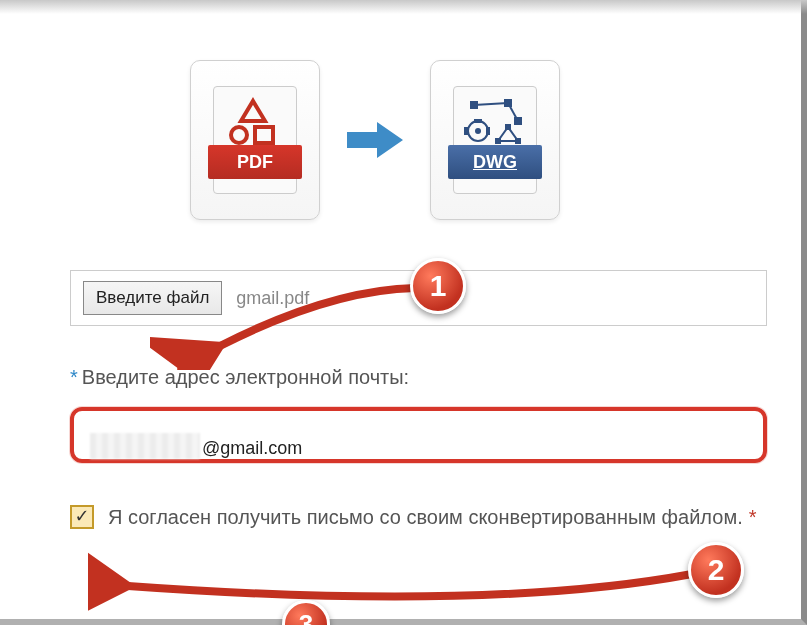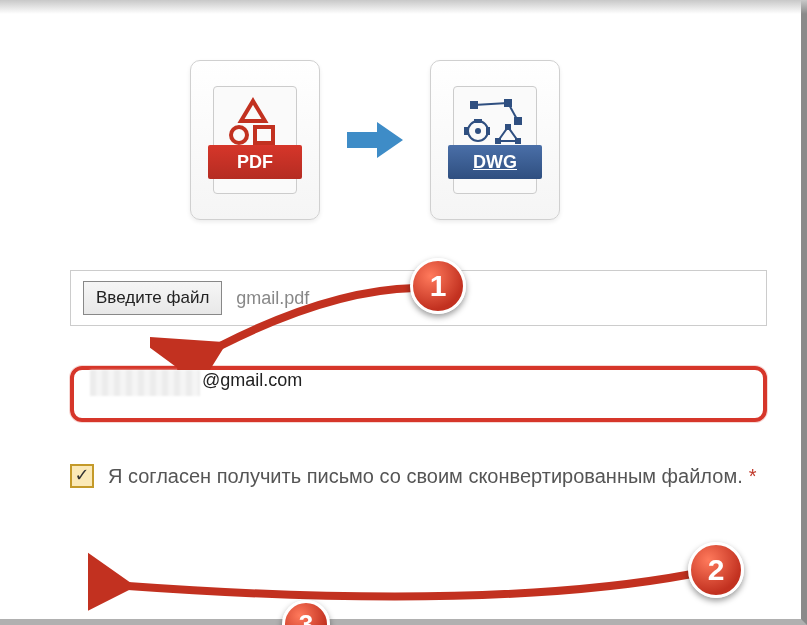--- a/index.html
+++ b/index.html
@@ -93,21 +93,21 @@
     font-size: 17px;
     color: #222;
     cursor: pointer;
   }
   .selected-filename { color:#888; font-size:18px; }
   .email-input-wrap {
     border: 4px solid #d6362a;
     border-radius: 12px;
     height: 56px;
     display:flex;
-    align-items:flex-start;
+    align-items:flex-end;
     padding: 0 16px;
     position: relative;
     box-shadow: 0 0 0 1px rgba(214,54,42,0.2);
   }
   .email-blur {
     width: 110px;
     height: 26px;
     background: repeating-linear-gradient(90deg,#ececec,#ececec 6px,#f5f5f5 6px,#f5f5f5 12px);
     filter: blur(1px);
     margin-right: 2px;
@@ -229,20 +229,23 @@
   </div>
 
   <div class="field-block">
     <div class="file-input-wrap">
       <button class="choose-btn">Введите файл</button>
       <span class="selected-filename">gmail.pdf</span>
     </div>
   </div>
 
   <div class="field-block">
+    <div class="field-label">
+      <span class="req">*</span><span>Введите адрес электронной почты:</span>
+    </div>
     <div class="email-input-wrap">
       <div class="email-blur"></div>
       <span class="email-domain">@gmail.com</span>
     </div>
   </div>
 
   <div class="consent-row">
     <div class="consent-checkbox">
       <span>✓</span>
     </div>

